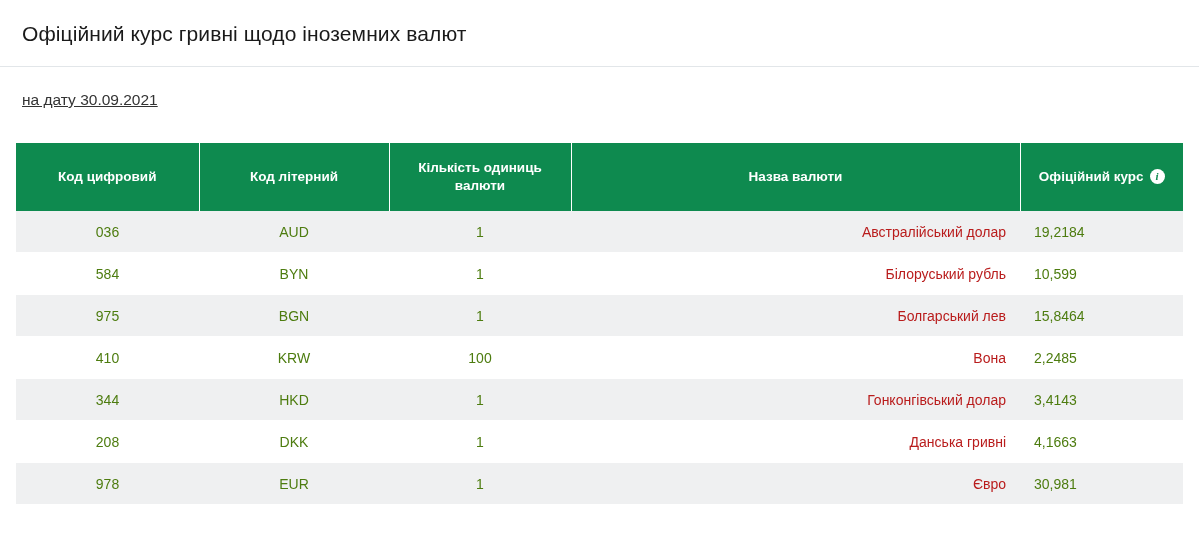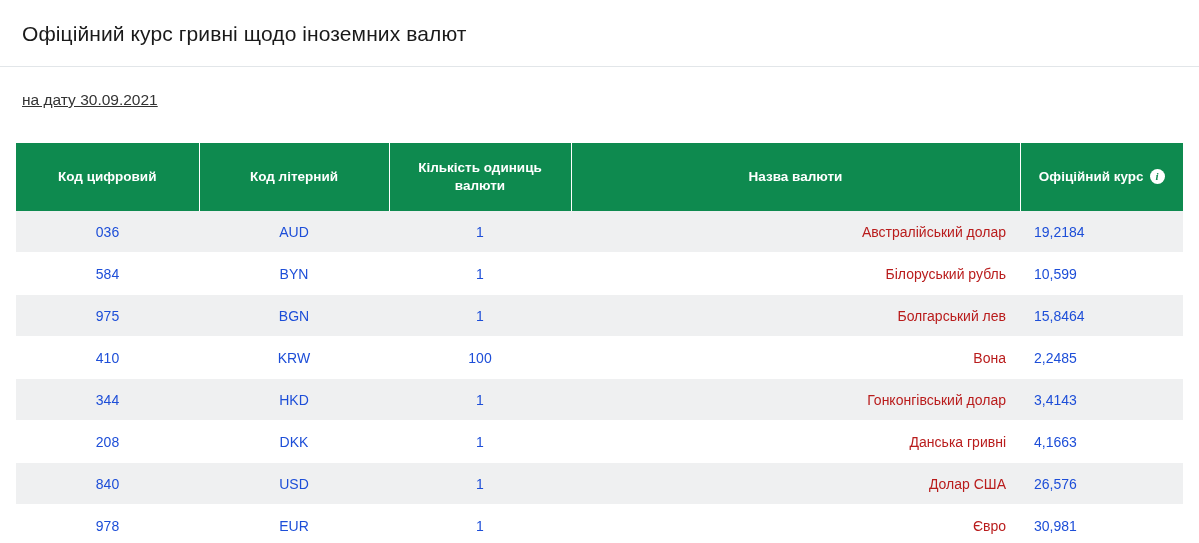--- a/index.html
+++ b/index.html
@@ -74,21 +74,21 @@
     font-style: italic;
     text-align: center;
     vertical-align: 1px;
     margin-left: 6px;
     font-family: "Liberation Serif", serif;
   }
   table.rates tbody td {
     height: 41px;
     padding: 0 14px;
     text-align: center;
-    color: #1d4ed8;
+    color: #4d7c0f;
     font-size: 14px;
     border-bottom: 1px solid #ffffff;
   }
   table.rates tbody tr:nth-child(odd) td {
     background: #eff0f1;
   }
   table.rates tbody tr:nth-child(even) td {
     background: #ffffff;
   }
   table.rates tbody td.name-cell {
@@ -169,27 +169,20 @@
           <td class="rate-cell">3,4143</td>
         </tr>
         <tr>
           <td>208</td>
           <td>DKK</td>
           <td>1</td>
           <td class="name-cell">Данська гривні</td>
           <td class="rate-cell">4,1663</td>
         </tr>
         <tr>
-          <td>840</td>
-          <td>USD</td>
-          <td>1</td>
-          <td class="name-cell">Долар США</td>
-          <td class="rate-cell">26,576</td>
-        </tr>
-        <tr>
           <td>978</td>
           <td>EUR</td>
           <td>1</td>
           <td class="name-cell">Євро</td>
           <td class="rate-cell">30,981</td>
         </tr>
       </tbody>
     </table>
   </div>
 

